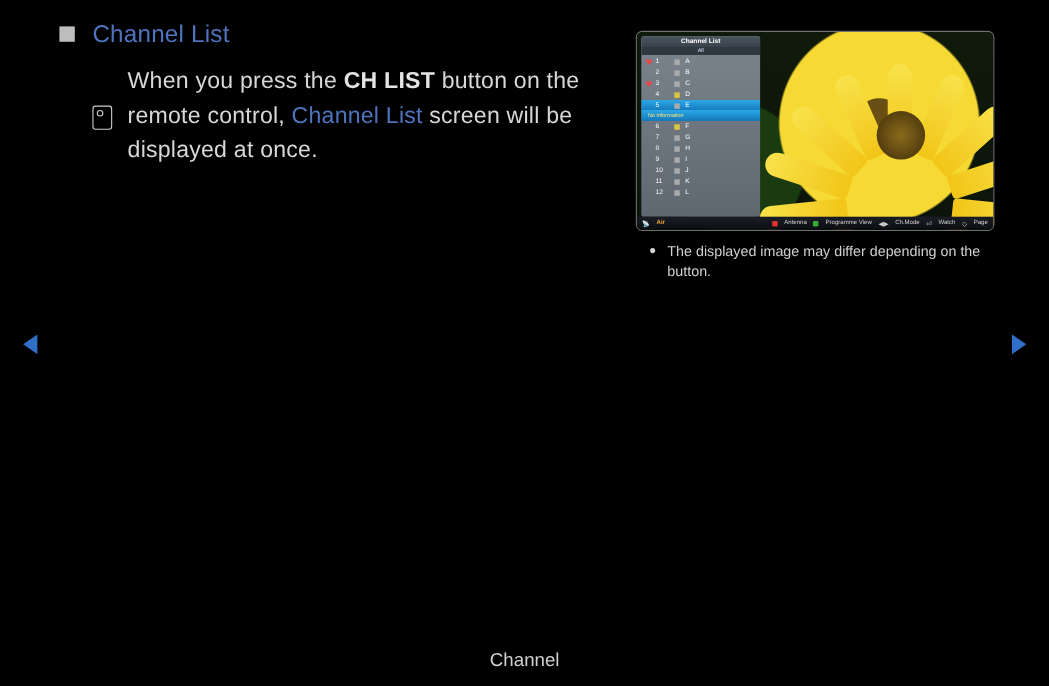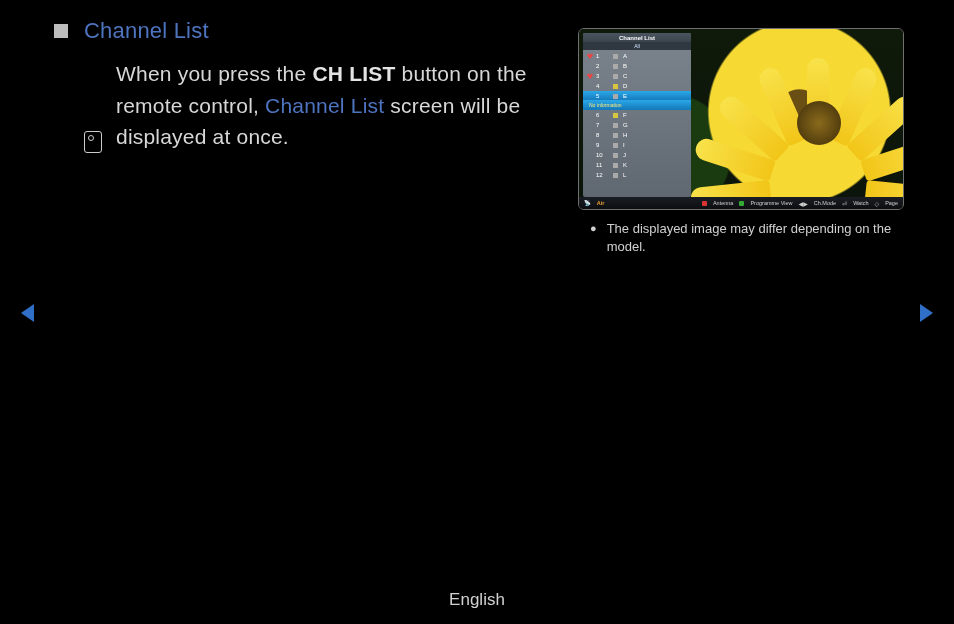--- a/index.html
+++ b/index.html
@@ -40,21 +40,21 @@
     font-size: 21px;
     color: #d7d7d7;
     margin-left: 30px;
     margin-bottom: 16px;
     font-weight: 300;
     letter-spacing: 0.2px;
   }
   .tip-row {
     margin-left: 30px;
     display: flex;
-    align-items: flex-end;
+    align-items: center;
   }
   .tip-icon {
     width: 18px;
     height: 22px;
     border: 1.5px solid #ccc;
     border-radius: 3px;
     margin-right: 14px;
     margin-top: 3px;
     flex-shrink: 0;
     position: relative;
@@ -350,27 +350,27 @@
     <span>Ch.Mode</span>
     <span class="arr">⏎</span>
     <span>Watch</span>
     <span class="arr">◇</span>
     <span>Page</span>
   </div>
 </div>
 
 <div class="caption">
   <div class="bullet">●</div>
-  <div class="caption-text">The displayed image may differ depending on the model.</div>
+  <div class="caption-text">The displayed image may differ depending on the button.</div>
 </div>
 
 <div class="nav-arrow left">
   <svg viewBox="0 0 20 22">
       <polygon points="16,2 16,20 3,11" fill="#2f6fc8"></polygon>
     </svg>
 </div>
 <div class="nav-arrow right">
   <svg viewBox="0 0 20 22">
       <polygon points="4,2 4,20 17,11" fill="#2f6fc8"></polygon>
     </svg>
 </div>
 
-<div class="footer-lang">English</div>
+<div class="footer-lang">Channel</div>
 
 </body></html>

